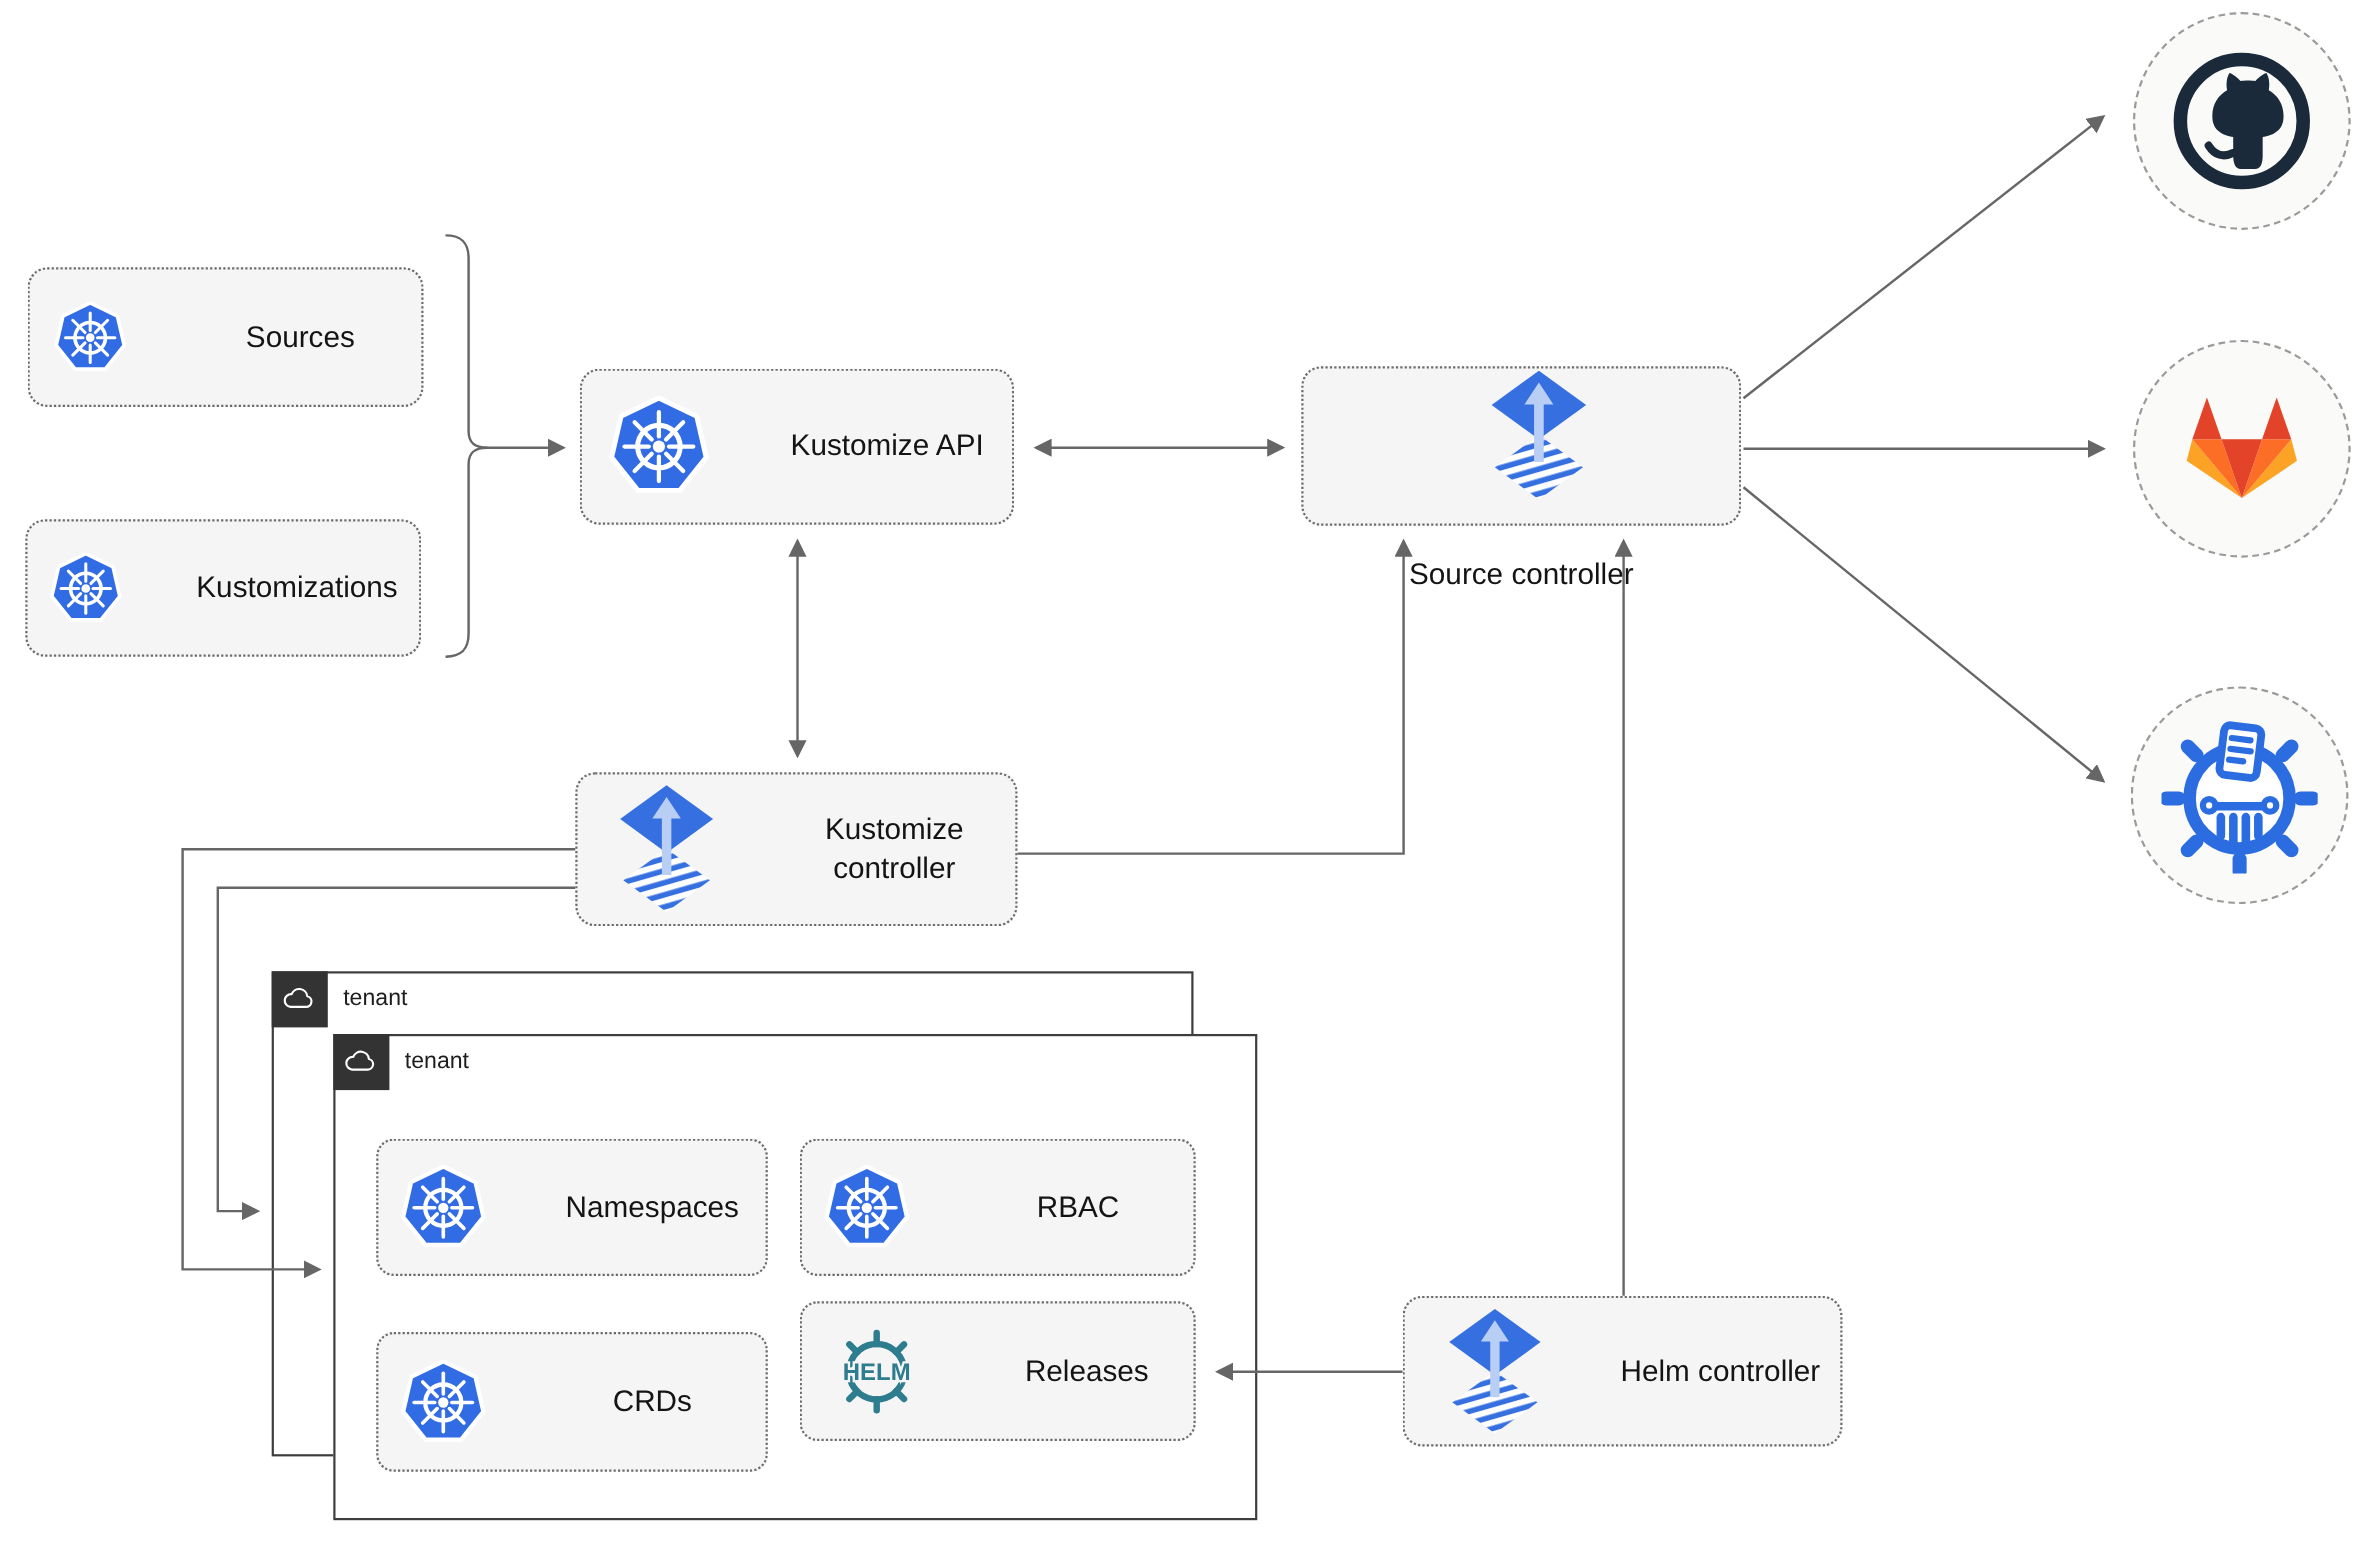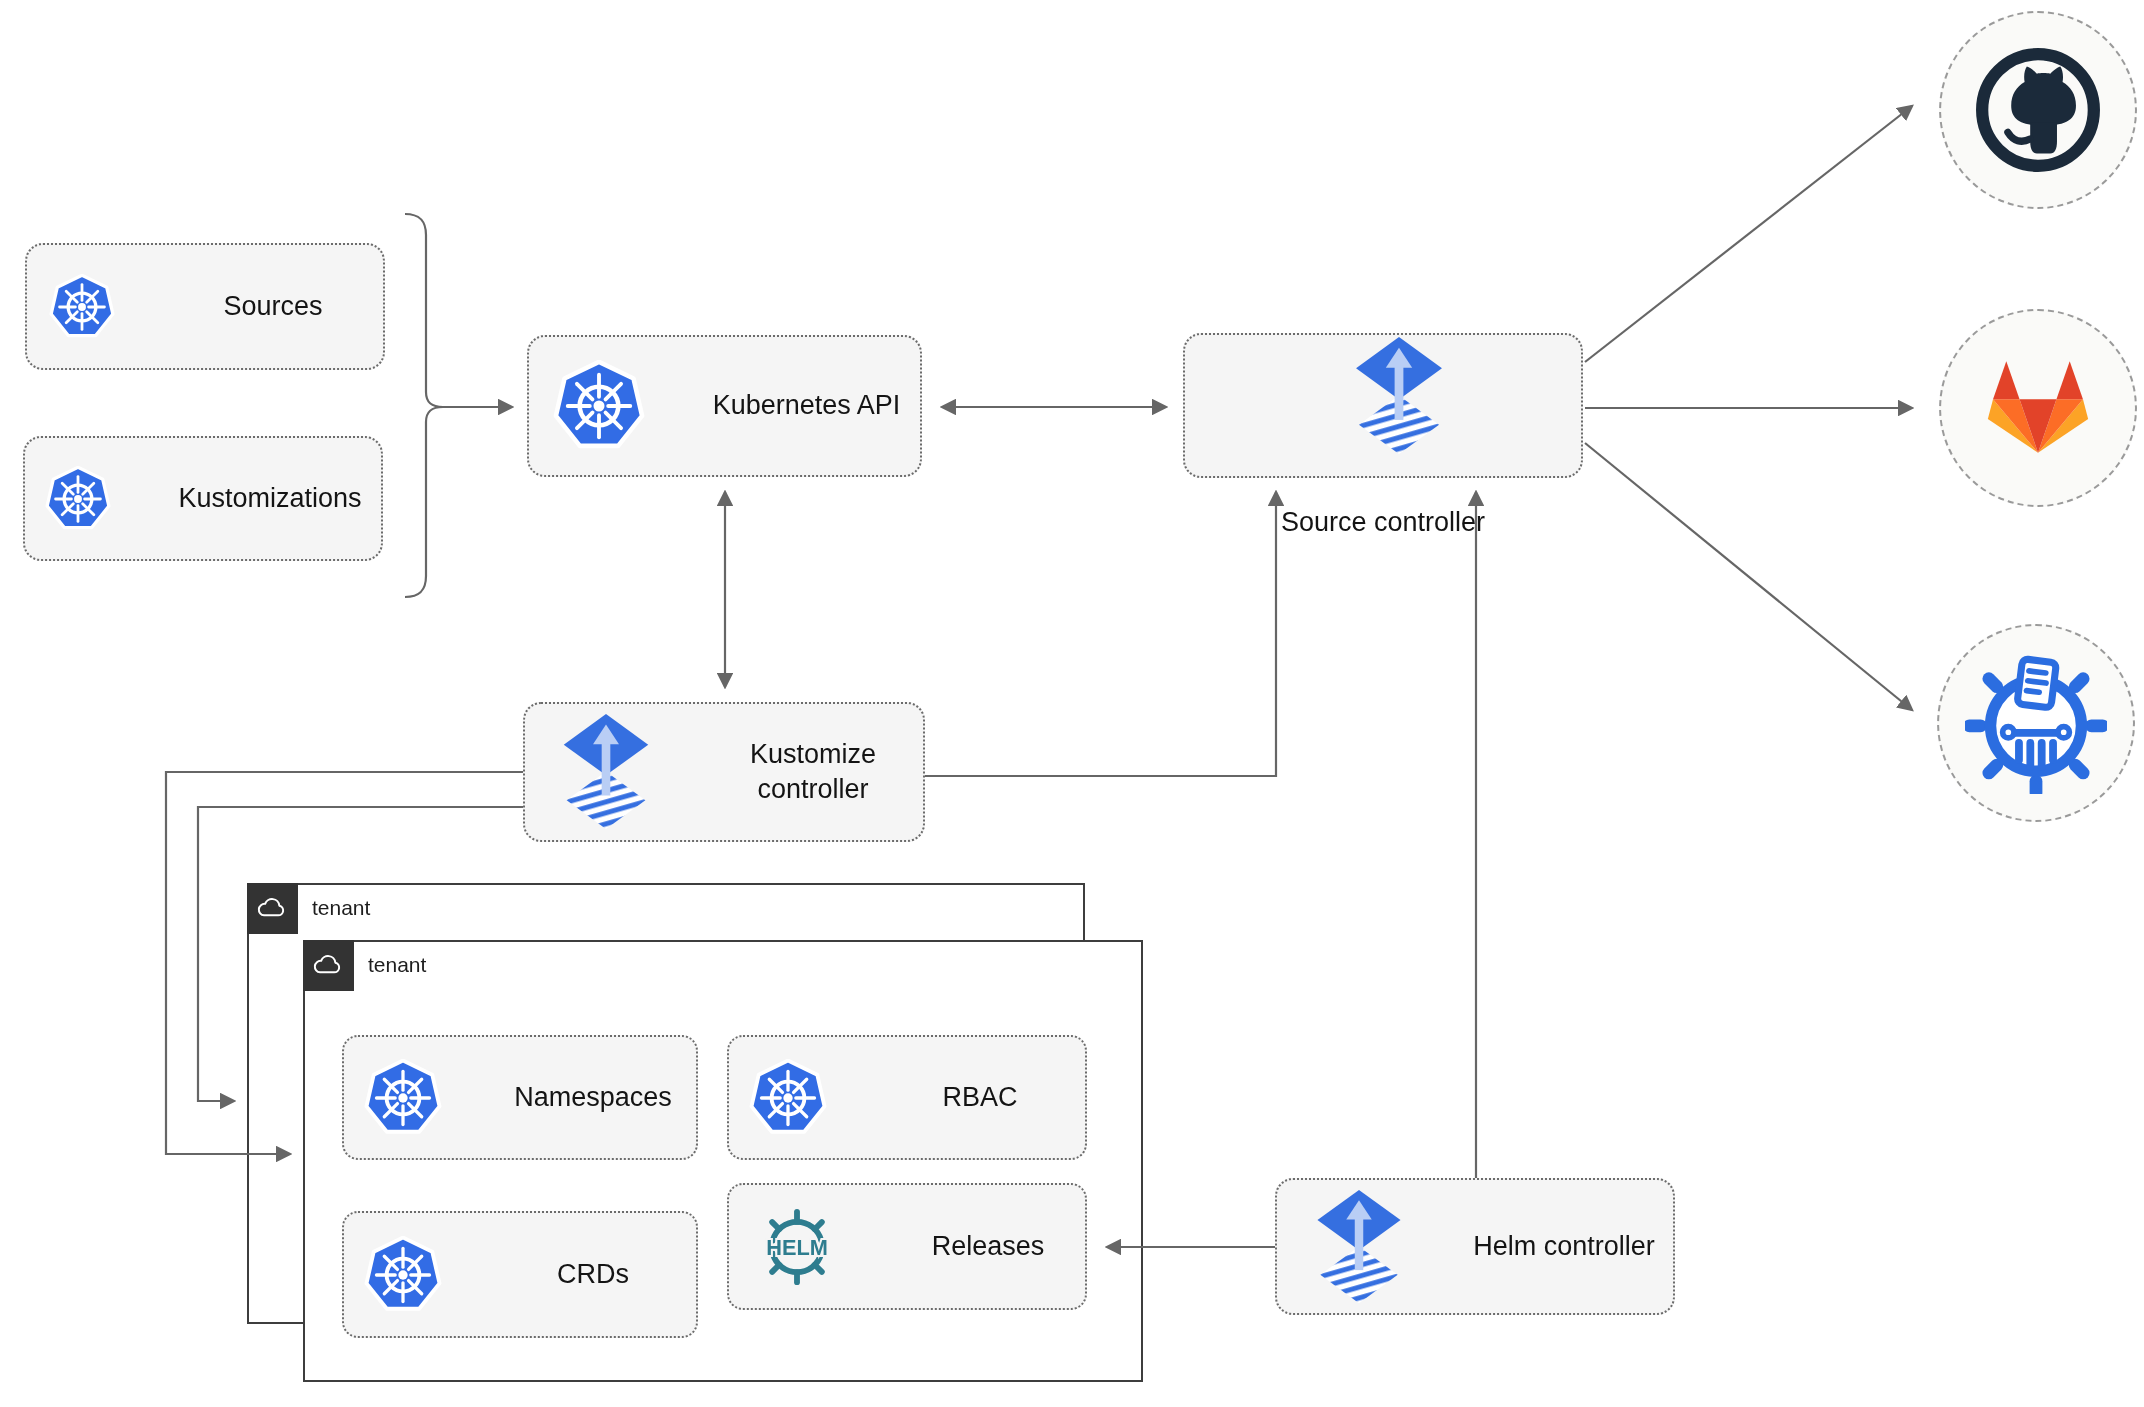--- a/index.html
+++ b/index.html
@@ -77,32 +77,32 @@
     <div class="tlbl">tenant</div>
   </div>
 
   <div class="node" style="left:25px;top:243px;width:360px;height:127px;">
     <svg class="icon" width="66" height="66" style="margin-left:22px">
         <use href="#sym-k8s"></use>
       </svg>
     <div class="lbl">Sources</div>
   </div>
 
-  <div class="node" style="left:23px;top:436px;width:360px;height:125px;justify-content:center;">
+  <div class="node" style="left:23px;top:472px;width:360px;height:125px;justify-content:center;">
     <svg class="icon" width="66" height="66" style="margin-left:20px">
         <use href="#sym-k8s"></use>
       </svg>
     <div class="lbl">Kustomizations</div>
   </div>
 
   <div class="node" style="left:527px;top:335px;width:395px;height:142px;">
     <svg class="icon" width="92" height="92" style="margin-left:24px">
         <use href="#sym-k8s"></use>
       </svg>
-    <div class="lbl">Kubernetes API</div>
+    <div class="lbl">Kustomize API</div>
   </div>
 
   <div class="node" style="left:1183px;top:333px;width:400px;height:145px;flex-direction:column;">
     <svg class="icon" width="100" height="122" style="margin-left:32px">
         <use href="#sym-flux"></use>
       </svg>
     <div class="lbl" style="max-width:230px;margin:0 auto;">Source controller</div>
   </div>
 
   <div class="node" style="left:523px;top:702px;width:402px;height:140px;">

